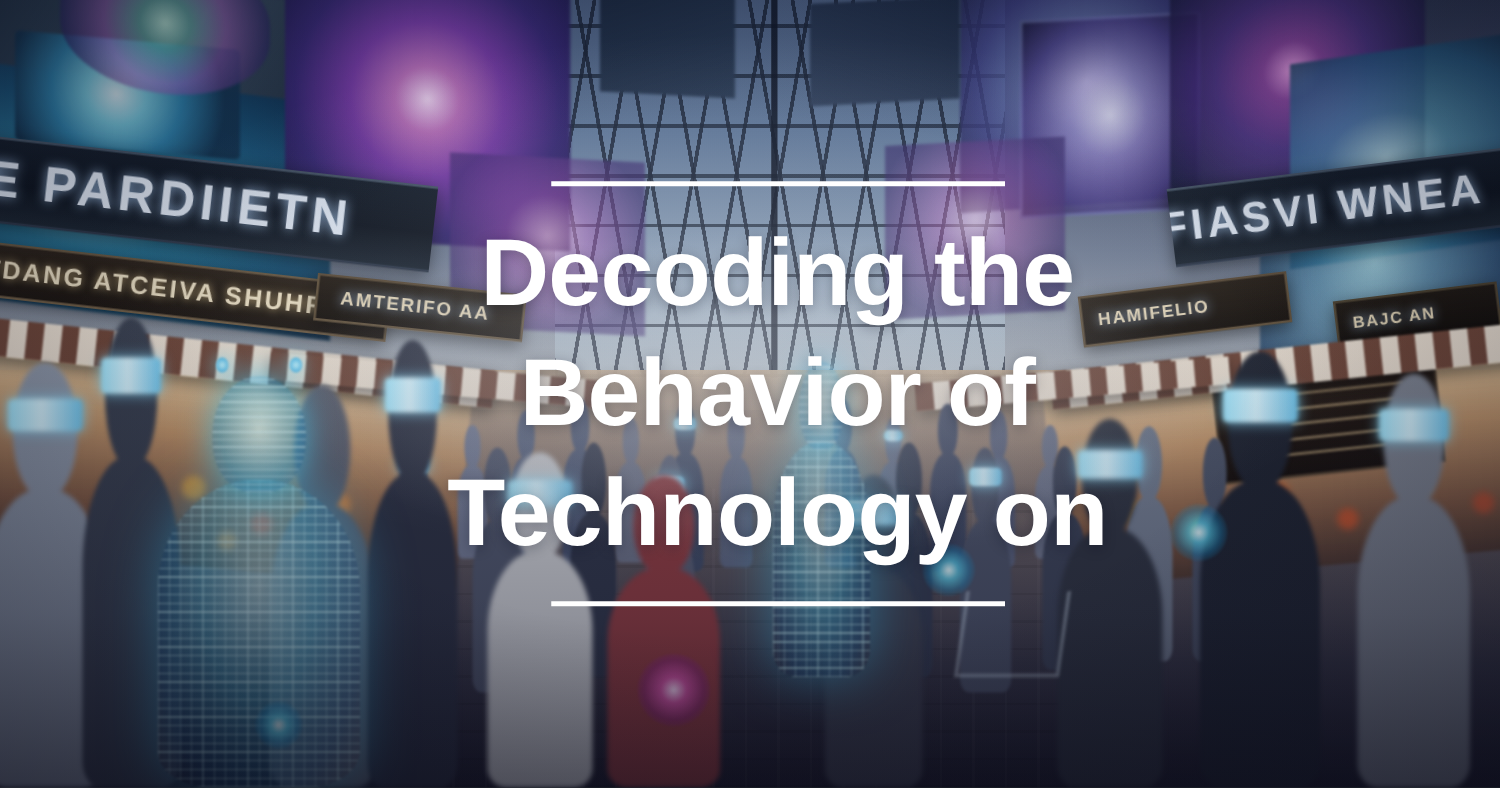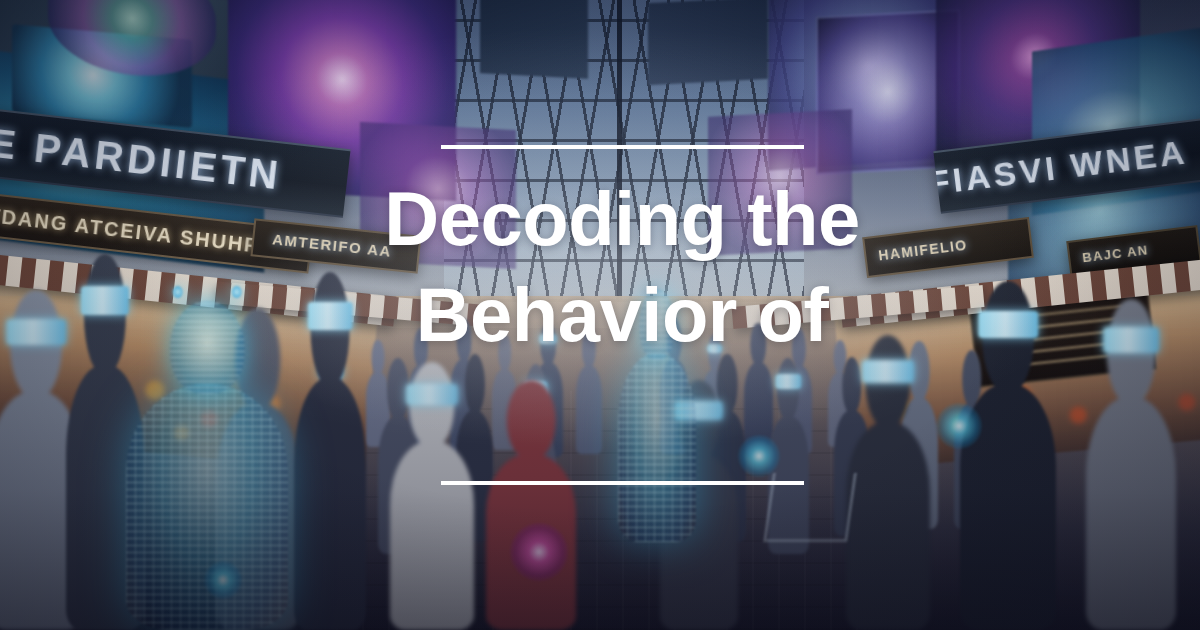--- a/index.html
+++ b/index.html
@@ -544,18 +544,18 @@
     <div class="haze"></div>
     <div class="grade"></div>
     <div class="vignette"></div>
   </div>
 
   <div class="overlay">
     <div class="rule rule-top"></div>
     <h1 class="title">
       <span>Decoding the</span><br>
       <span>Behavior of</span><br>
-      <br>
+      <span>Technology on</span><br>
     </h1>
     <div class="rule rule-bottom"></div>
   </div>
 
 </div>
 
 </body></html>

